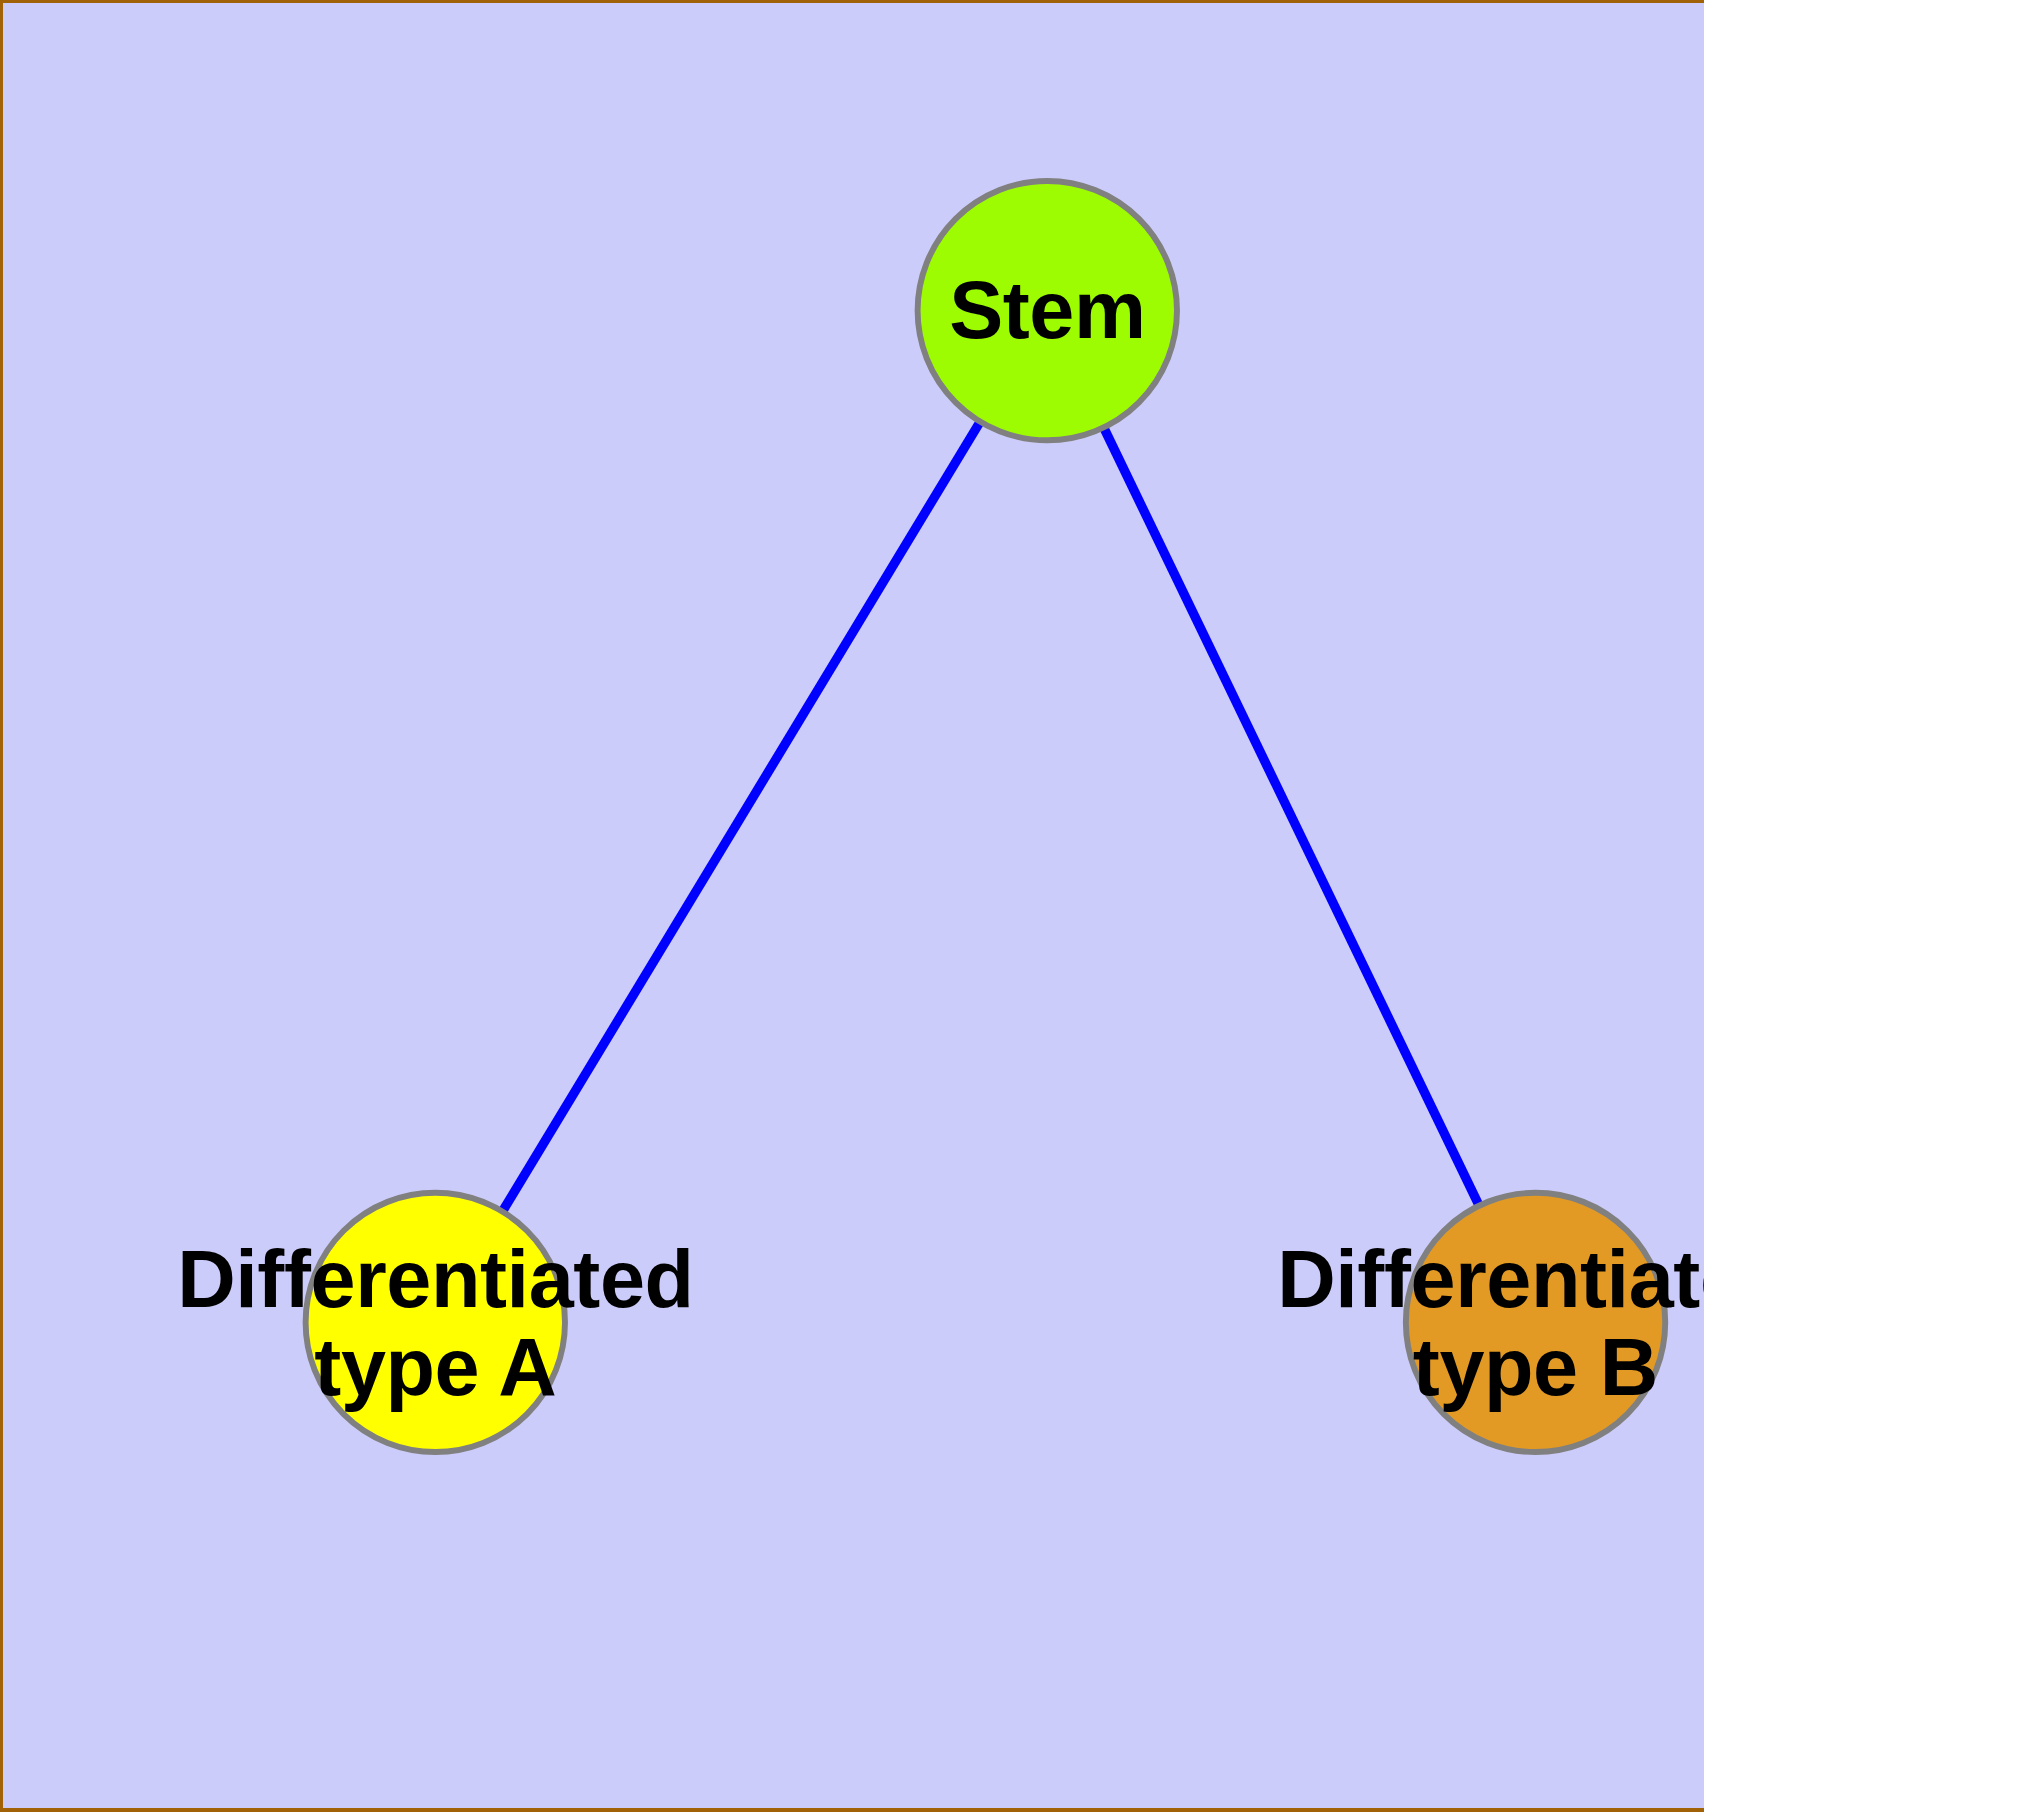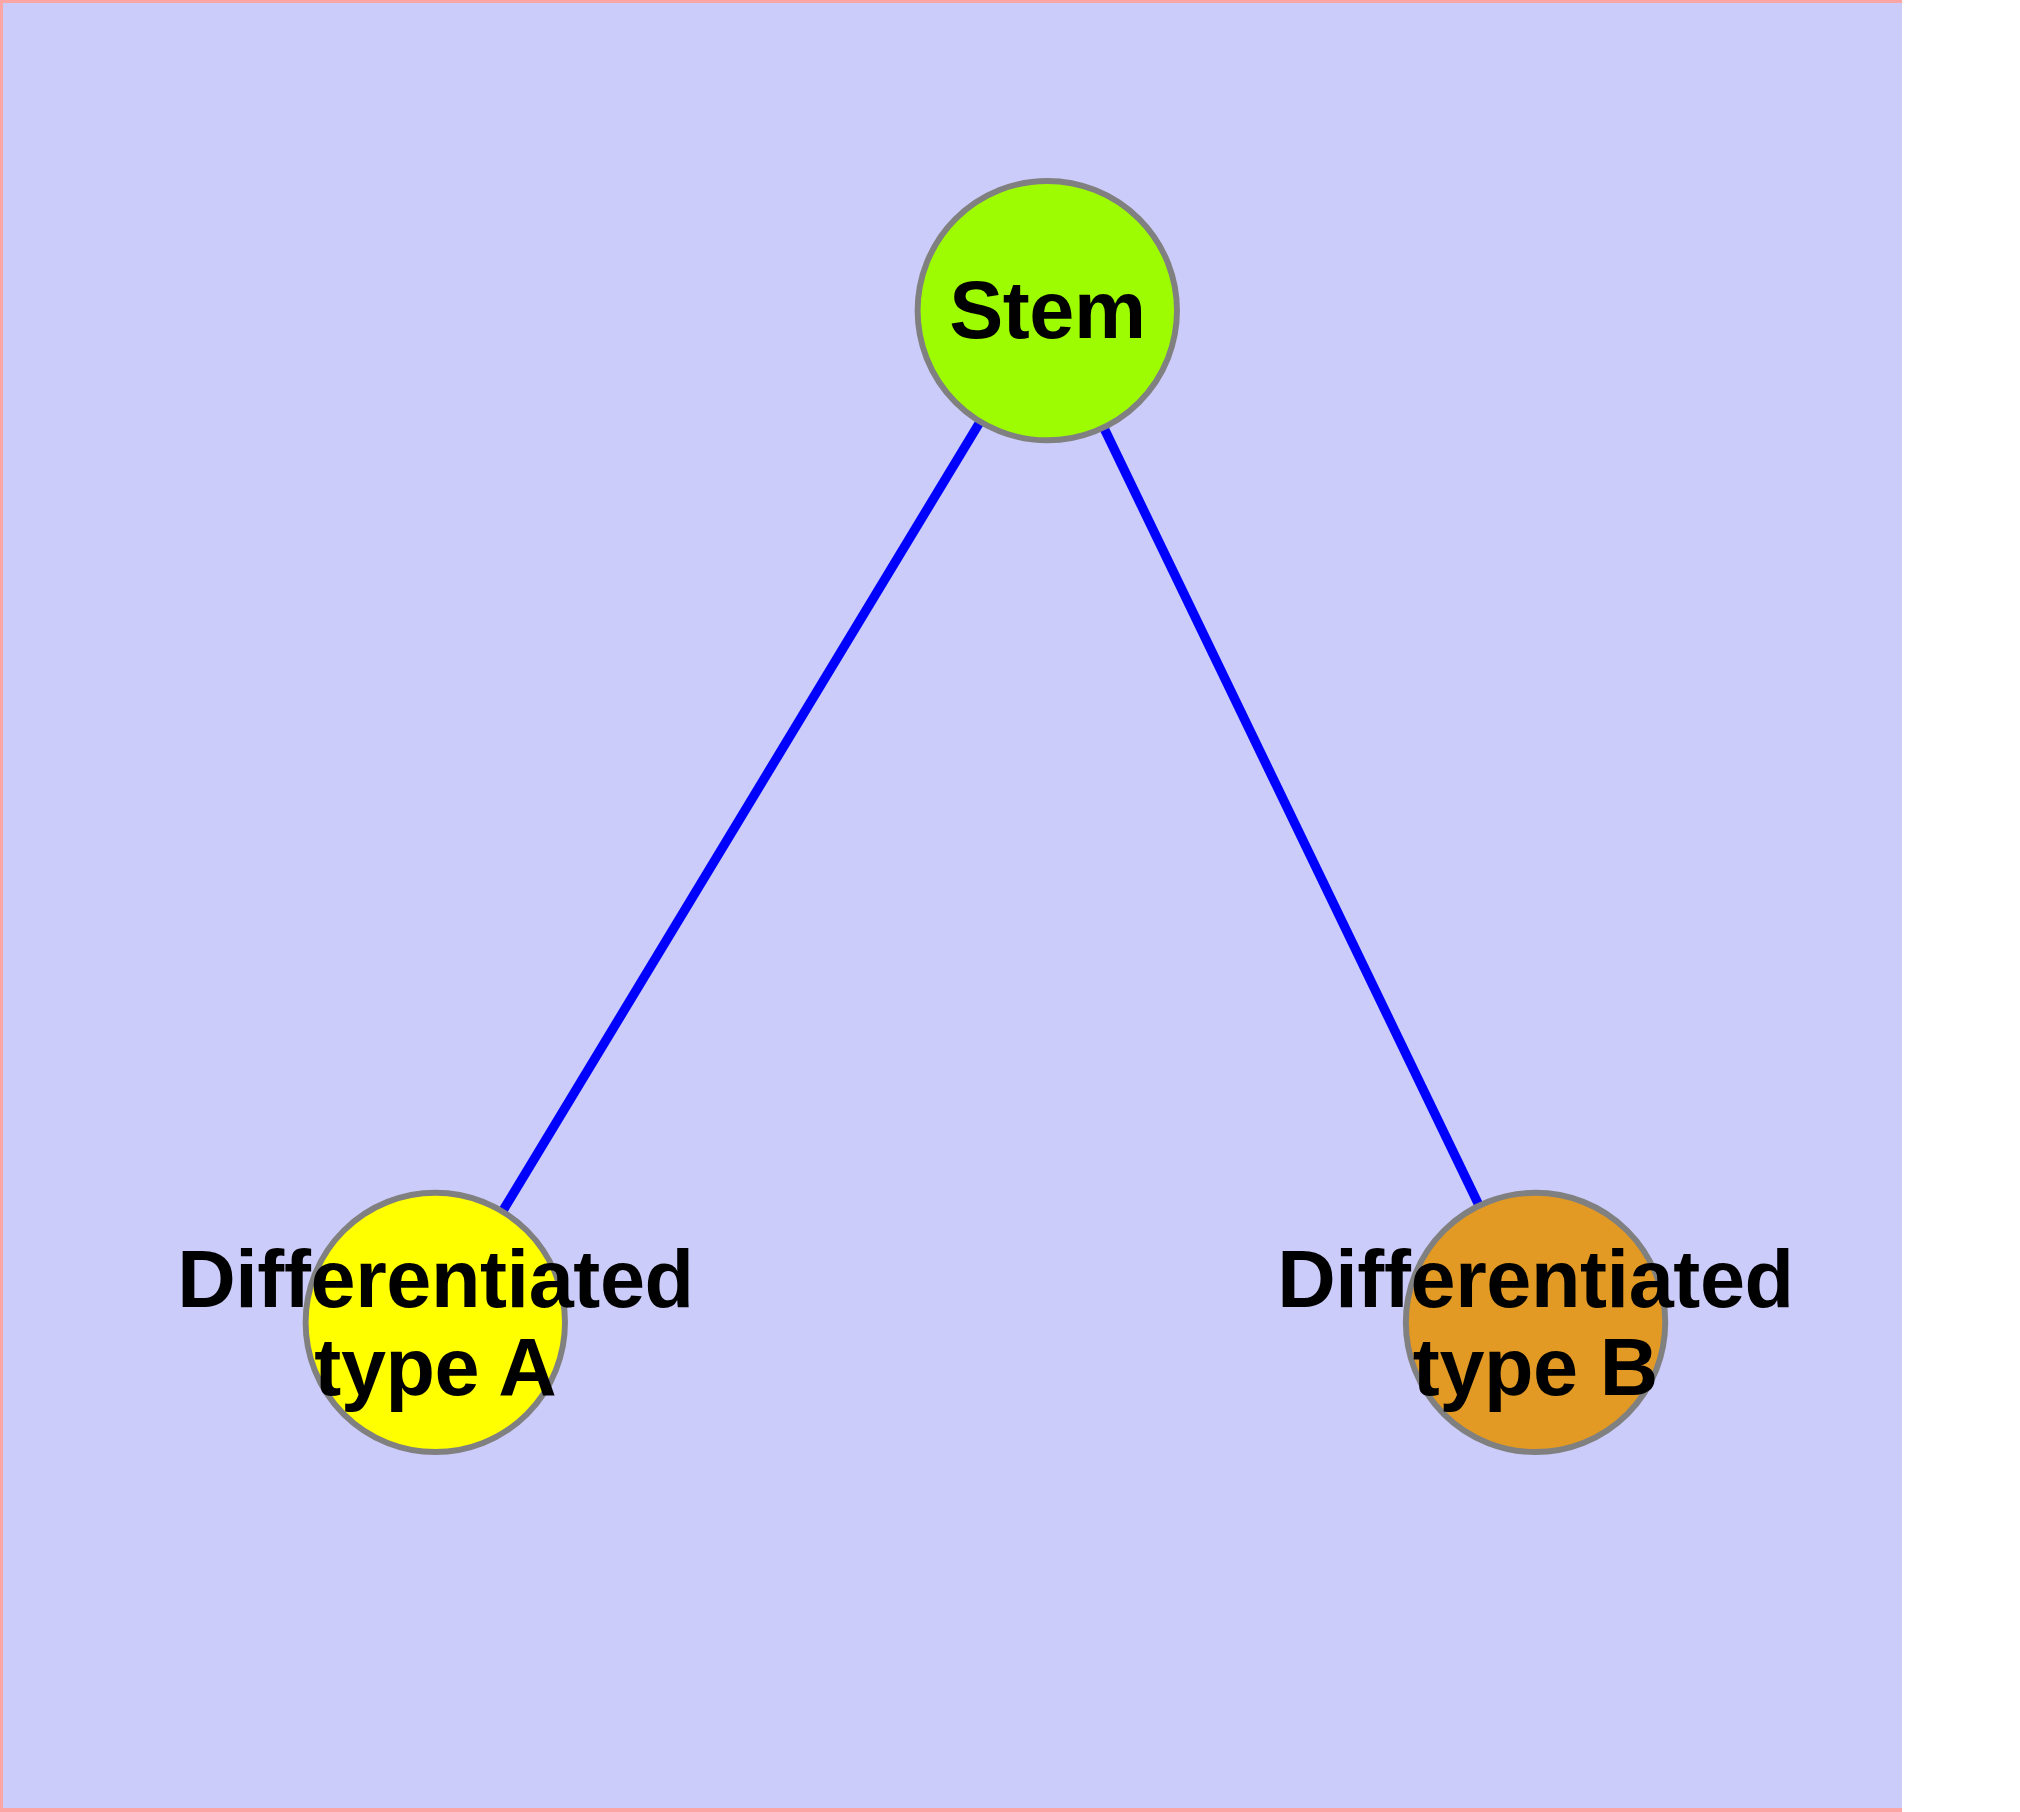--- a/index.html
+++ b/index.html
@@ -3,23 +3,23 @@
 <meta charset="utf-8">
 <title>Cell differentiation graph</title>
 <style>
   html, body {
     margin: 0;
     padding: 0;
     background: #ffffff;
   }
   #canvas {
     position: relative;
-    width: 1902px;
+    width: 1704px;
     height: 1812px;
-    background: #fca5a5;
+    background: #a16207;
     overflow: hidden;
     font-family: "Liberation Sans", "DejaVu Sans", sans-serif;
   }
   #plot-area {
     position: absolute;
     left: 3.4px;
     top: 3.4px;
     width: 2014px;
     height: 1805px;
     background: #ccccfa;

